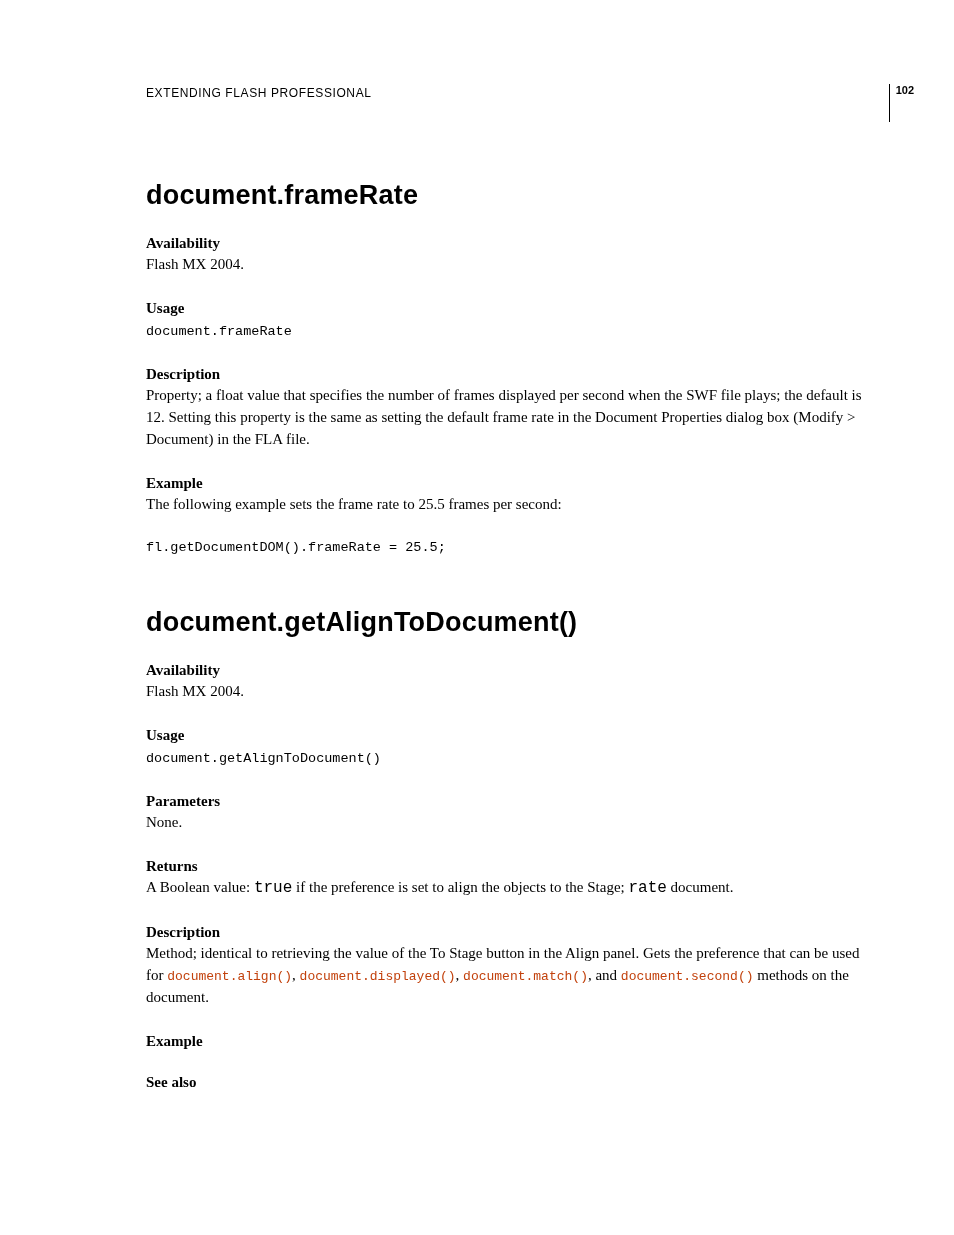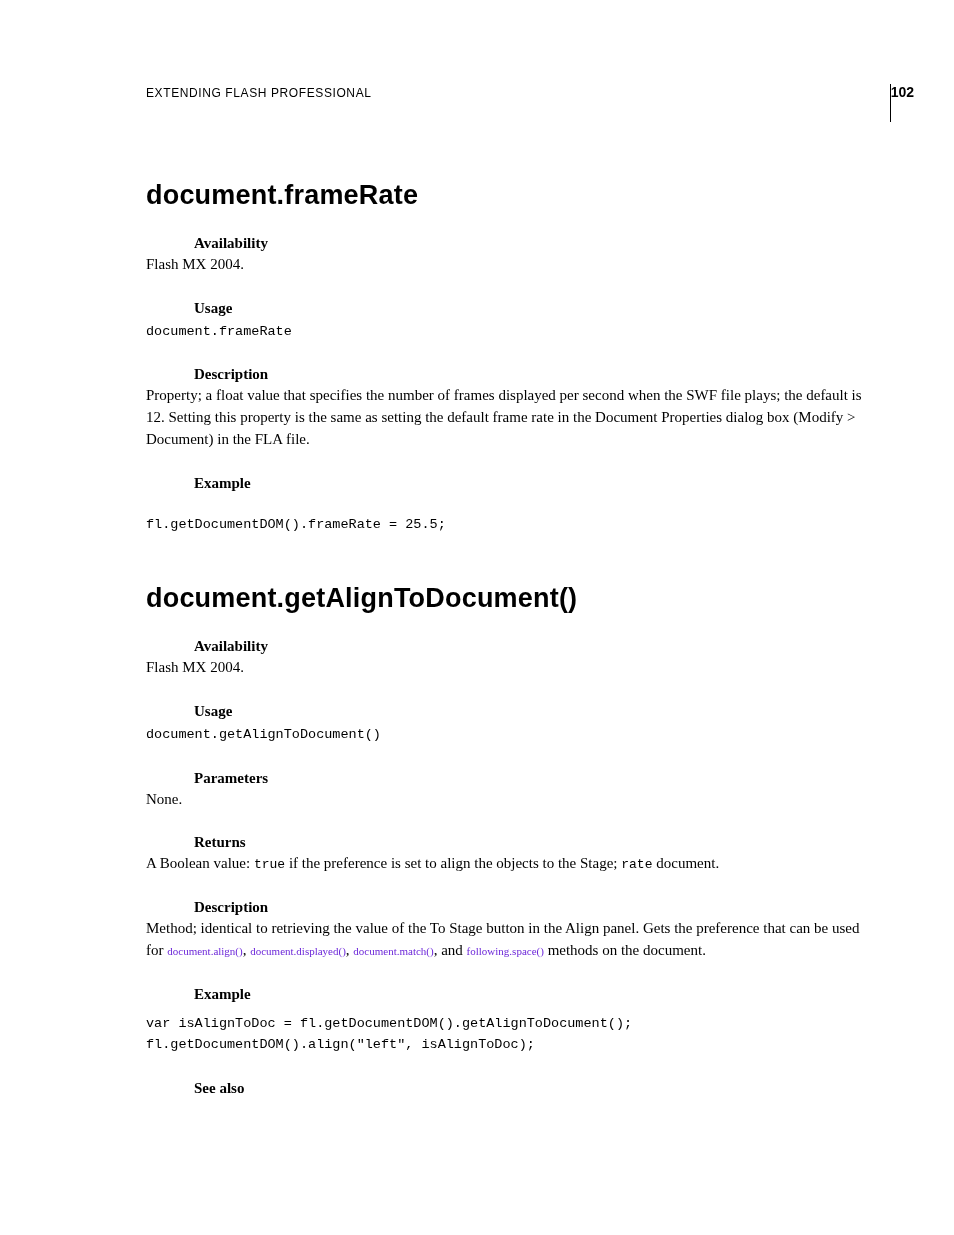--- a/index.html
+++ b/index.html
@@ -22,64 +22,63 @@
     flex: 1;
     font-family: "Myriad Pro", "Helvetica Neue", Arial, sans-serif;
     font-size: 12px;
     letter-spacing: 0.6px;
     line-height: 1.5;
   }
   .header-title { font-weight: 400; }
   .header-sub { font-weight: 700; letter-spacing: 0.2px; }
   .page-num-col {
     border-left: 1.5px solid #000;
-    padding-left: 0;
+    padding-left: 6px;
     height: 38px;
     font-family: "Myriad Pro", "Helvetica Neue", Arial, sans-serif;
-    font-size: 14px;
+    font-size: 11px;
     font-weight: 700;
     margin-right: -50px;
   }
   h1 {
     font-family: "Myriad Pro", "Helvetica Neue", Arial, sans-serif;
     font-weight: 700;
     font-size: 27px;
     margin: 58px 0 24px 0;
     letter-spacing: 0.2px;
   }
   h1.second { margin-top: 48px; }
   .section-label {
     font-family: "Minion Pro", "Times New Roman", Georgia, serif;
     font-weight: 700;
     font-size: 15px;
     margin-top: 24px;
     margin-bottom: 2px;
-    margin-left: 48px;
   }
   .body-text {
     font-family: "Minion Pro", "Times New Roman", Georgia, serif;
     font-size: 15px;
     line-height: 1.45;
     margin: 0 0 0 0;
   }
   .code {
     font-family: "Courier New", Courier, monospace;
     font-size: 13.5px;
     line-height: 1.6;
     margin: 4px 0 0 0;
     white-space: pre;
   }
   .code-inline {
     font-family: "Courier New", Courier, monospace;
-    font-size: 13px;
+    font-size: 16px;
   }
   .link {
-    color: #6d28d9;
-    font-family: Liberation Serif, serif;
-    font-size: 11px;
+    color: #c2410c;
+    font-family: Liberation Mono, monospace;
+    font-size: 13px;
   }
 </style>
 </head>
 <body>
 
 <div class="page">
 
   <div class="header-row">
     <div class="header-text">
       <div class="header-title">EXTENDING FLASH PROFESSIONAL</div>
@@ -92,42 +91,41 @@
   <div class="section-label">Availability</div>
   <div class="body-text">Flash MX 2004.</div>
 
   <div class="section-label">Usage</div>
   <div class="code">document.frameRate</div>
 
   <div class="section-label">Description</div>
   <div class="body-text">Property; a float value that specifies the number of frames displayed per second when the SWF file plays; the default is 12. Setting this property is the same as setting the default frame rate in the Document Properties dialog box (Modify &gt; Document) in the FLA file.</div>
 
   <div class="section-label">Example</div>
+  <div class="body-text">The following example sets the frame rate to 25.5 frames per second:</div>
   <div class="code" style="margin-top:22px">fl.getDocumentDOM().frameRate = 25.5;</div>
 
   <h1 class="second">document.getAlignToDocument()</h1>
 
   <div class="section-label">Availability</div>
   <div class="body-text">Flash MX 2004.</div>
 
   <div class="section-label">Usage</div>
   <div class="code">document.getAlignToDocument()</div>
 
   <div class="section-label">Parameters</div>
   <div class="body-text">None.</div>
 
   <div class="section-label">Returns</div>
   <div class="body-text">
     <span>A Boolean value: </span><span class="code-inline">true</span><span> if the preference is set to align the objects to the Stage; </span><span class="code-inline">rate</span><span> document.</span>
   </div>
 
   <div class="section-label">Description</div>
   <div class="body-text">
-    <span>Method; identical to retrieving the value of the To Stage button in the Align panel. Gets the preference that can be used for </span><a class="link">document.align()</a><span>, </span><a class="link">document.displayed()</a><span>, </span><a class="link">document.match()</a><span>, and </span><a class="link">following.space()</a><span> methods on the document.</span>
+    <span>Method; identical to retrieving the value of the To Stage button in the Align panel. Gets the preference that can be used for </span><a class="link">document.align()</a><span>, </span><a class="link">document.displayed()</a><span>, </span><a class="link">document.match()</a><span>, and </span><a class="link">document.second()</a><span> methods on the document.</span>
   </div>
 
   <div class="section-label">Example</div>
-  <div class="code" style="margin-top:10px">var isAlignToDoc = fl.getDocumentDOM().getAlignToDocument();
-fl.getDocumentDOM().align("left", isAlignToDoc);</div>
 
   <div class="section-label">See also</div>
 
 </div>
 
 </body></html>

